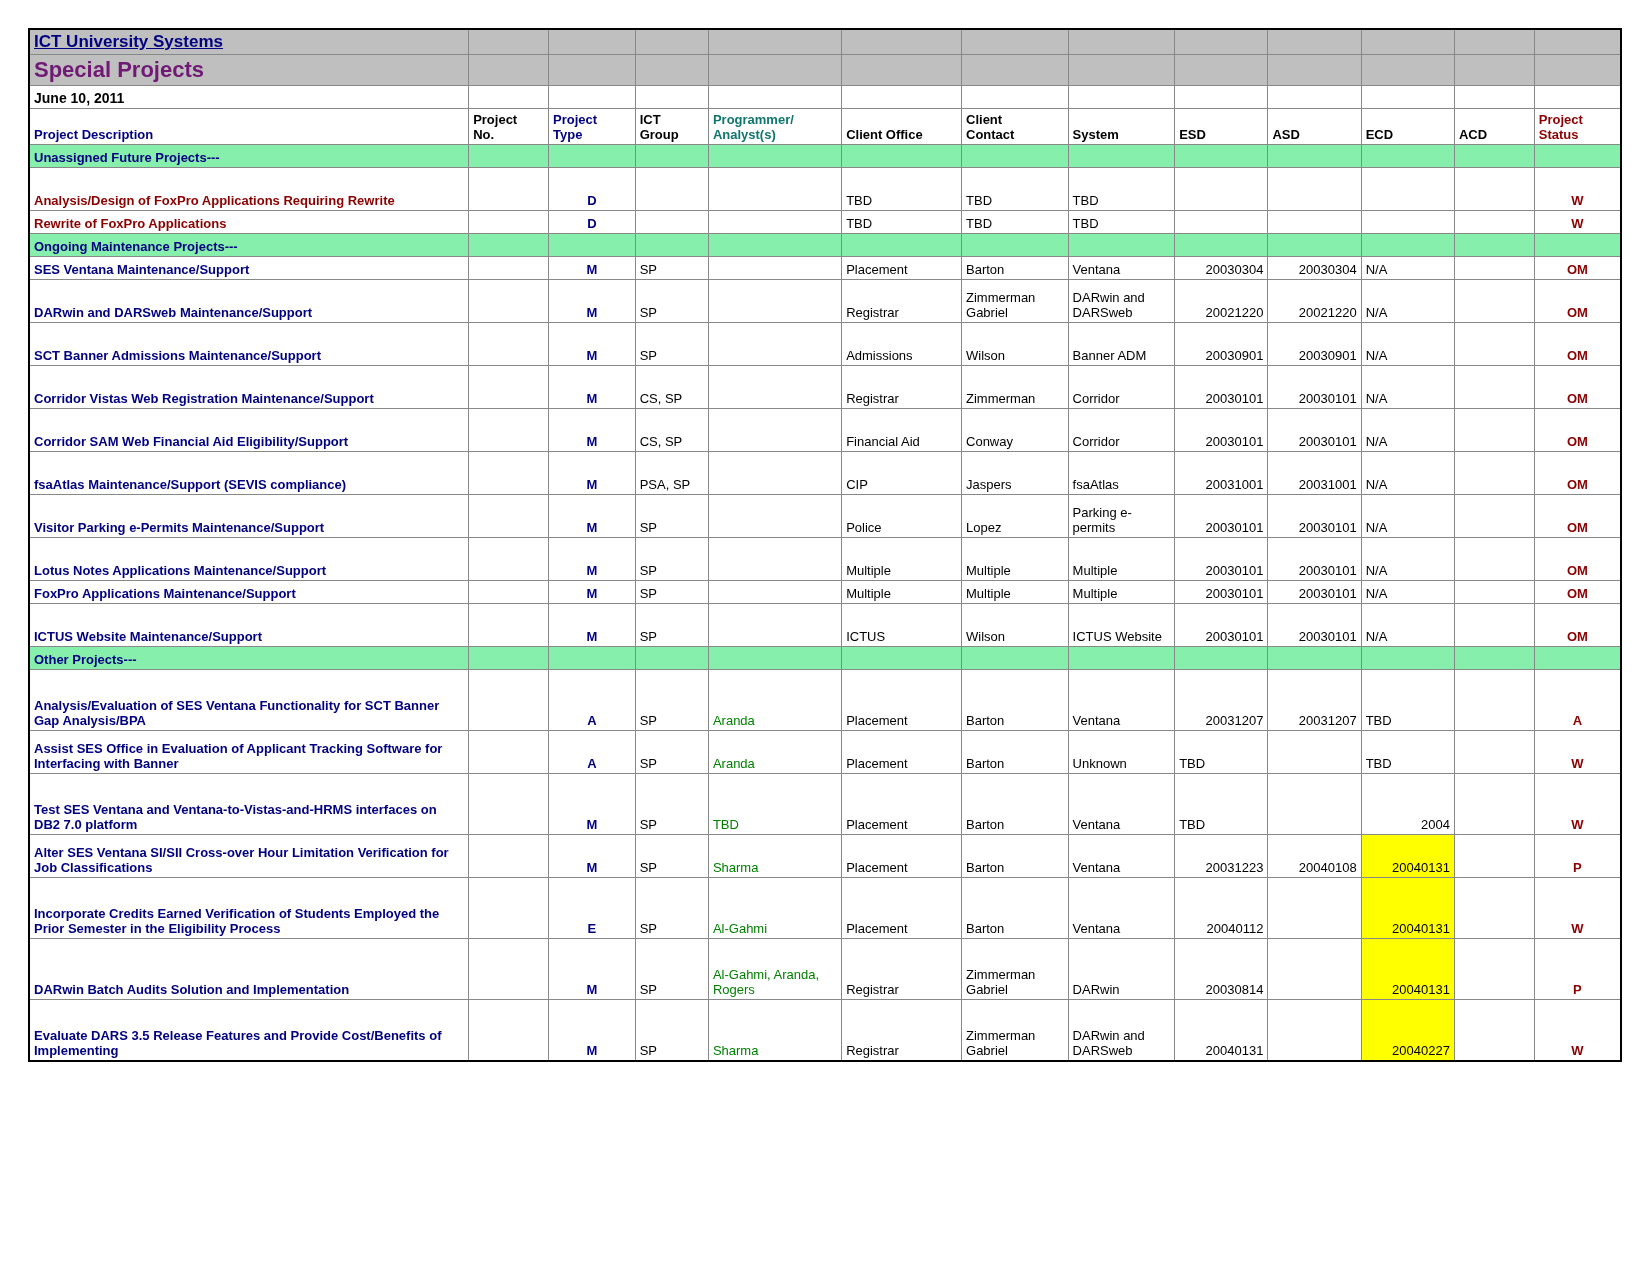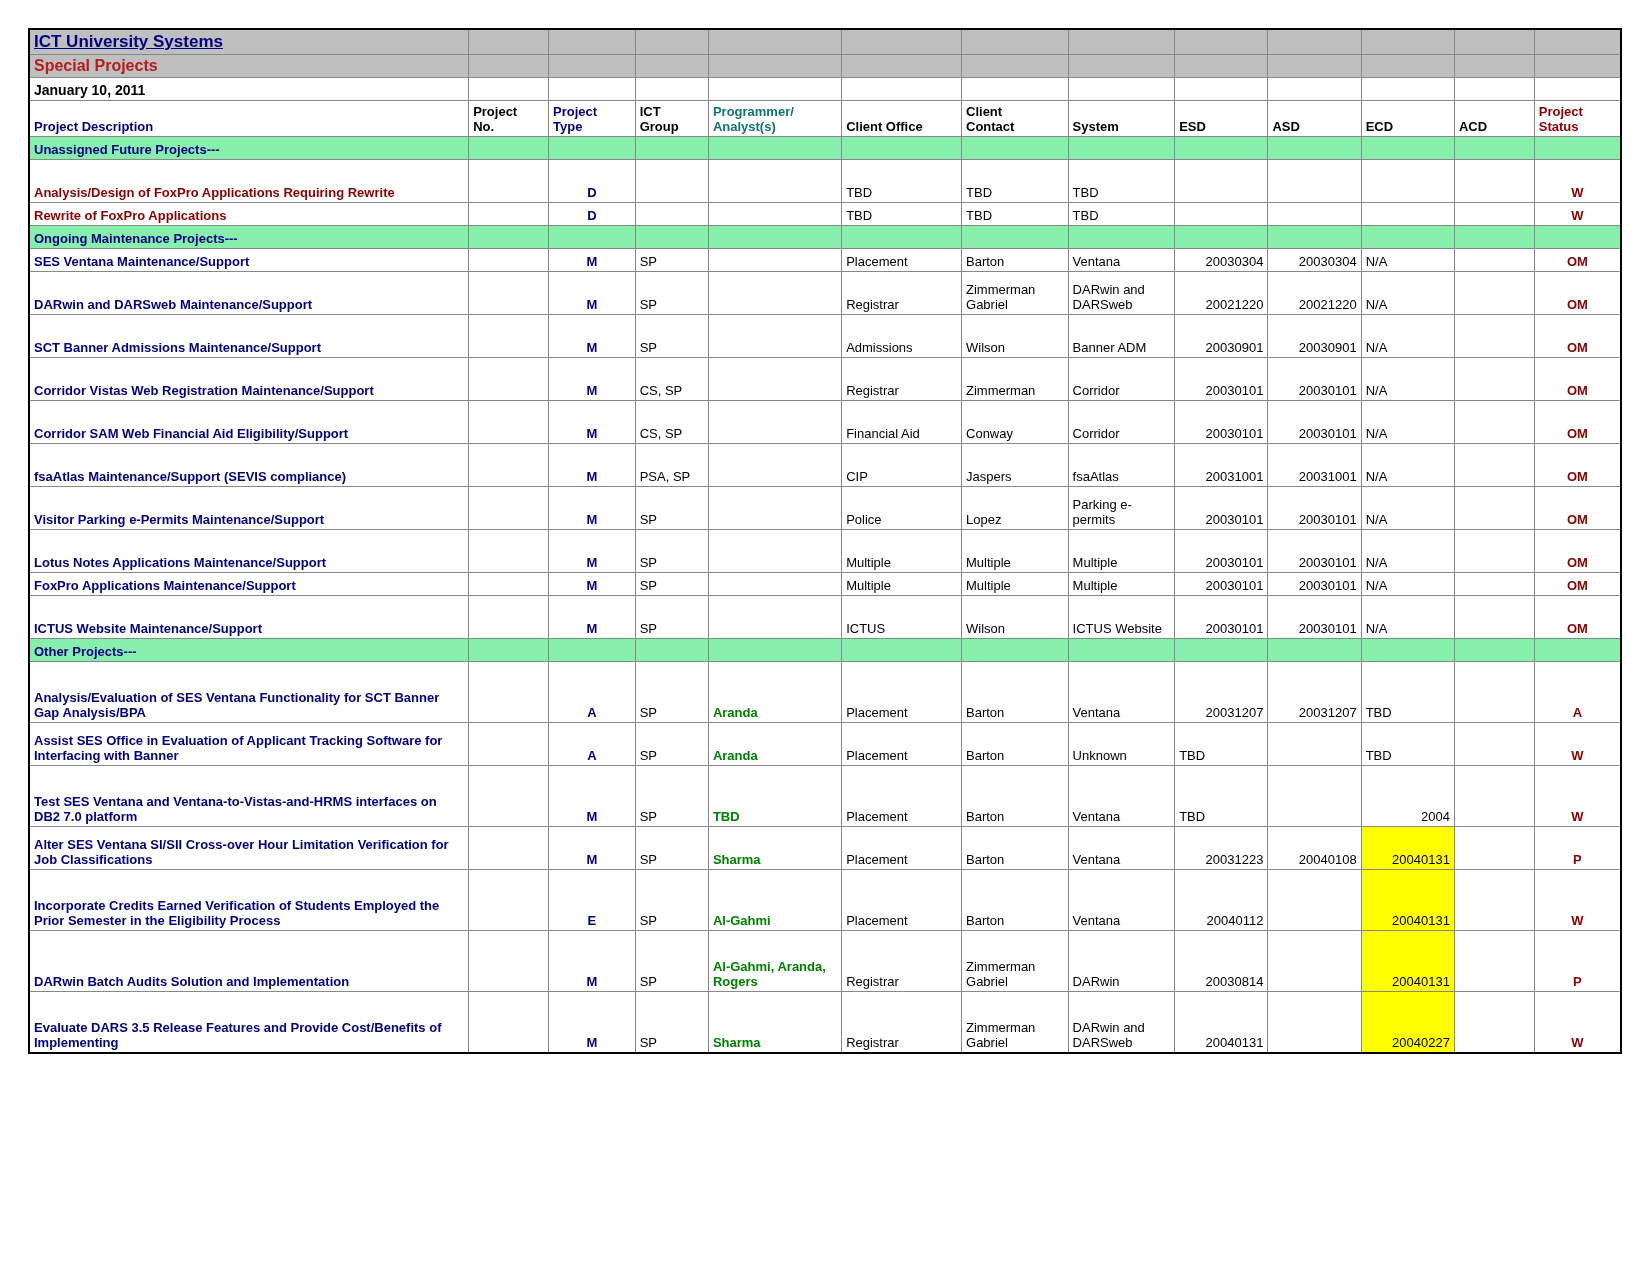--- a/index.html
+++ b/index.html
@@ -21,31 +21,31 @@
     vertical-align: bottom;
     overflow: hidden;
     height: 18px;
   }
   .top-border { border-top: 2px solid #000; }
   .left-border { border-left: 2px solid #000; }
   .right-border { border-right: 2px solid #000; }
   .bottom-border { border-bottom: 2px solid #000; }
   .title-row td { background: #bfbfbf; font-weight: bold; }
   .title1 { color: #000080; font-size: 17px; text-decoration: underline; }
-  .title2 { color: #b91c1c; font-size: 16px; }
+  .title2 { color: #701a75; font-size: 22px; }
   .date-cell { font-weight: bold; font-size: 14px; }
   .hdr td { text-align: left; font-weight: bold; }
   .hdr .blue { color: #000080; }
   .hdr .green { color: #0f766e; }
   .hdr .darkred { color: #8b0000; }
   .section-row td { background: #86efac; font-weight: bold; color: #000080; }
   .desc { color: #000080; font-weight: bold; }
   .desc-red { color: #8b0000; font-weight: bold; }
   .type { color: #000080; font-weight: bold; text-align: center; }
-  .analyst { color: #008000; font-weight: bold; }
+  .analyst { color: #008000; font-weight: normal; }
   .status { color: #8b0000; font-weight: bold; text-align: center; }
   .num { text-align: right; }
   .hl { background: #ffff00; }
   .tall td { height: 38px; }
   .taller td { height: 56px; }
   col.c0 { width: 330px; }
   col.c1 { width: 60px; }
   col.c2 { width: 65px; }
   col.c3 { width: 55px; }
   col.c4 { width: 100px; }
@@ -102,21 +102,21 @@
         <td></td>
         <td></td>
         <td></td>
         <td></td>
         <td></td>
         <td></td>
         <td></td>
         <td class="right-border"></td>
       </tr>
       <tr>
-        <td class="date-cell left-border">January 10, 2011</td>
+        <td class="date-cell left-border">June 10, 2011</td>
         <td></td>
         <td></td>
         <td></td>
         <td></td>
         <td></td>
         <td></td>
         <td></td>
         <td></td>
         <td></td>
         <td></td>

